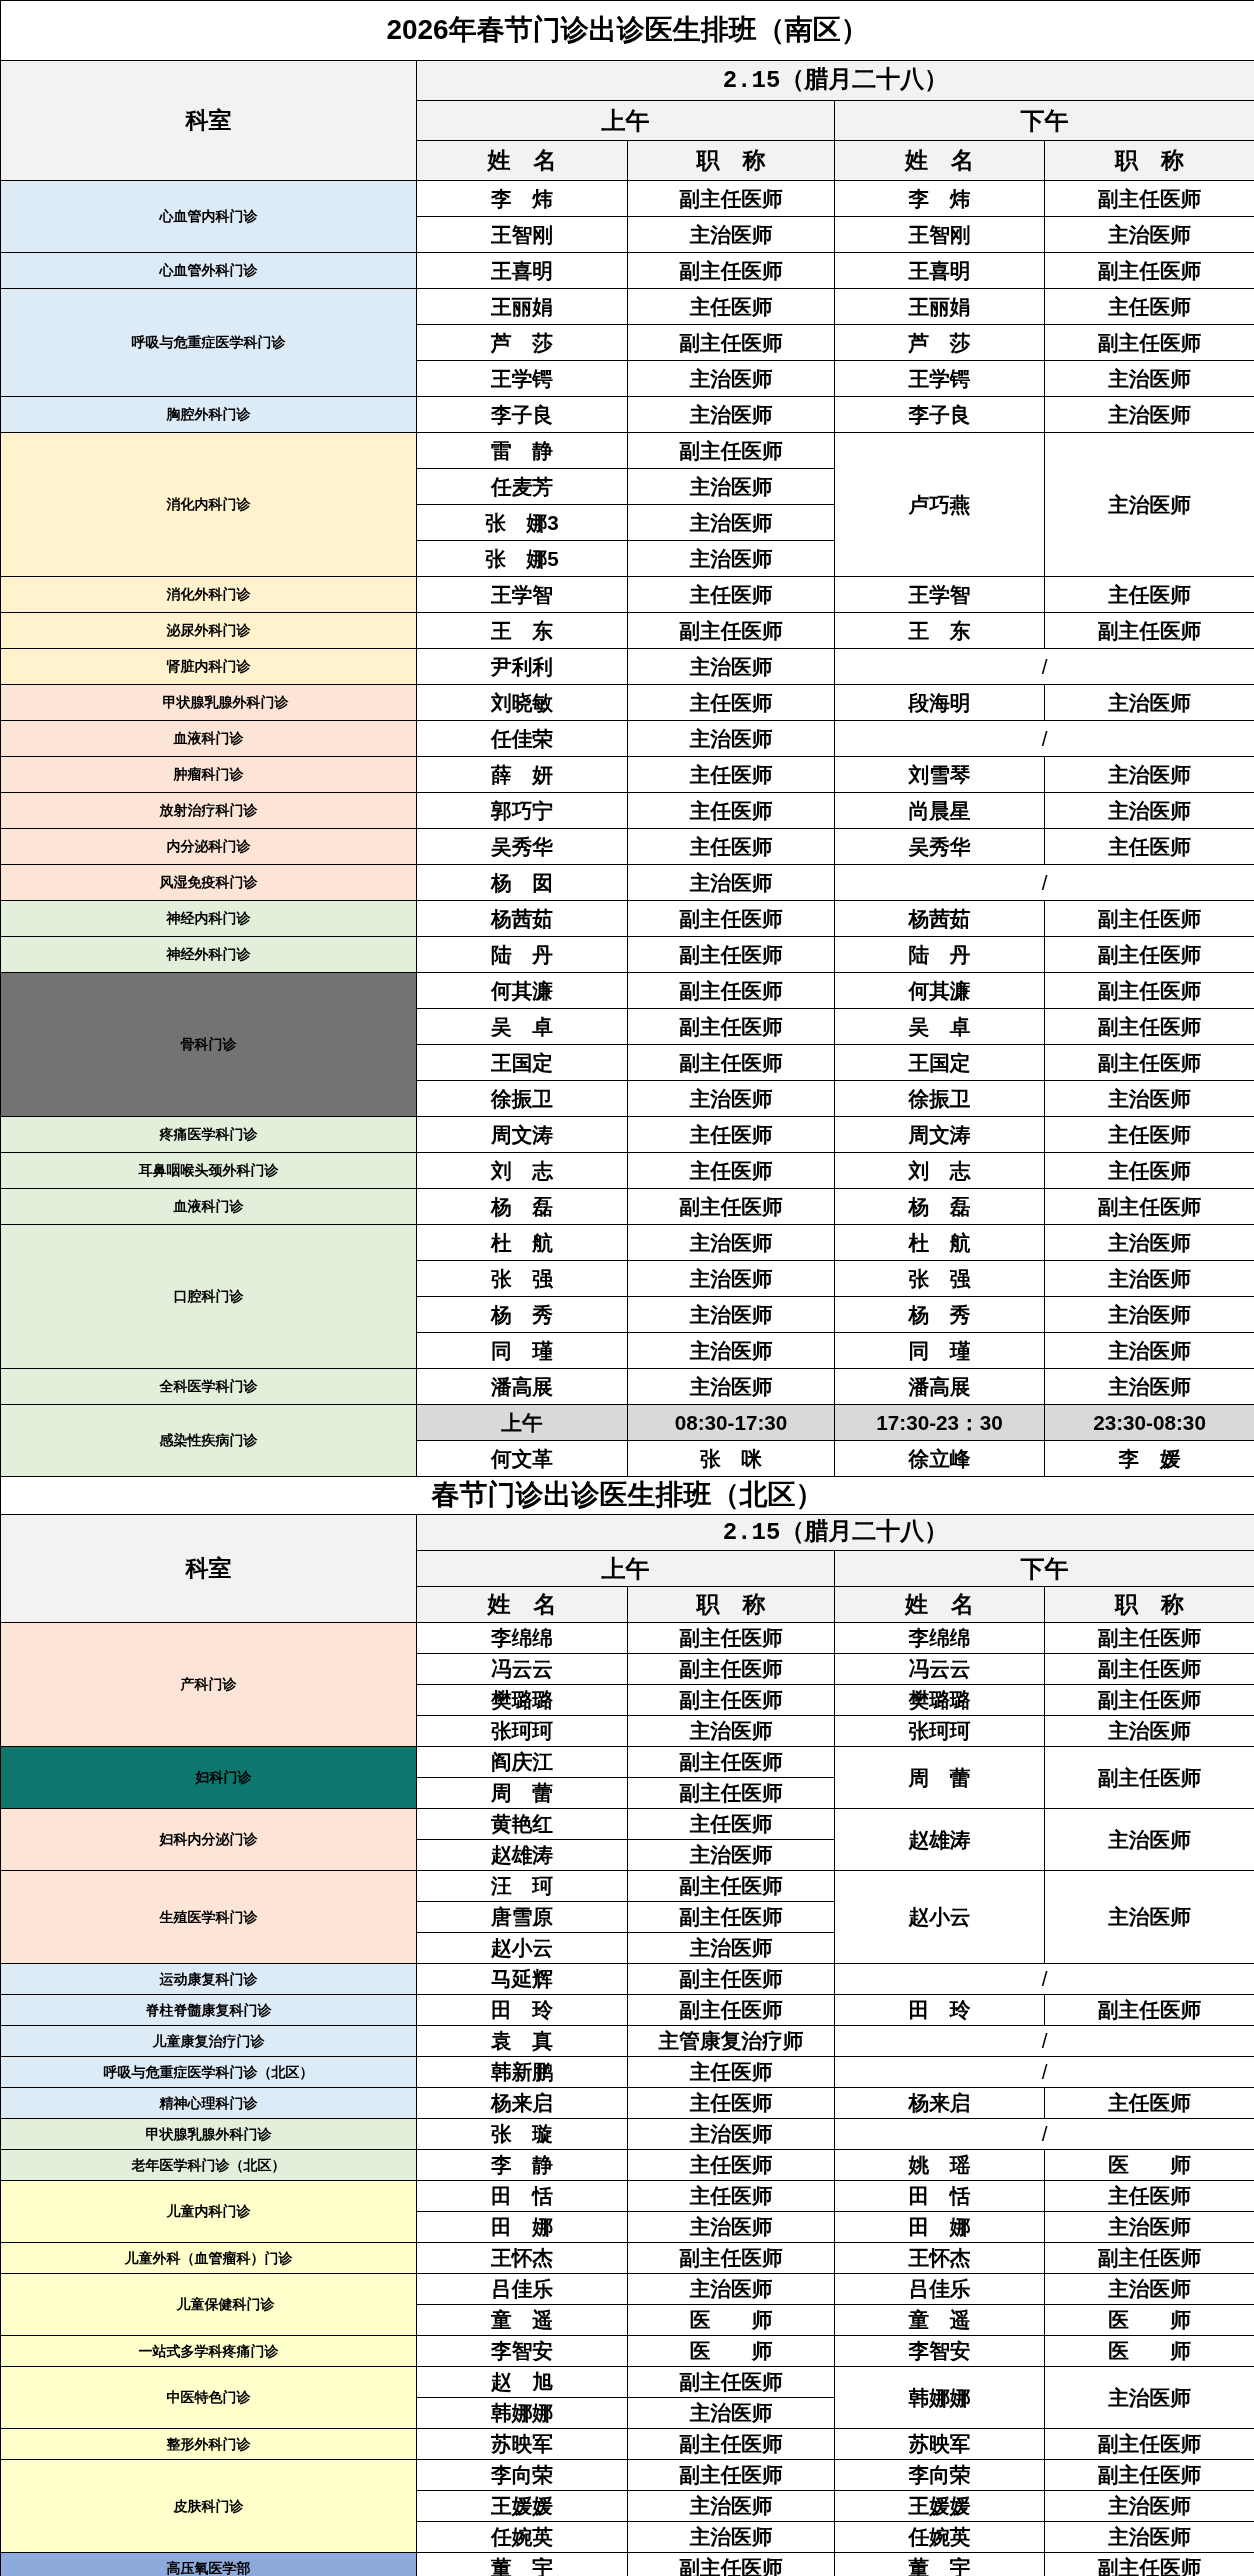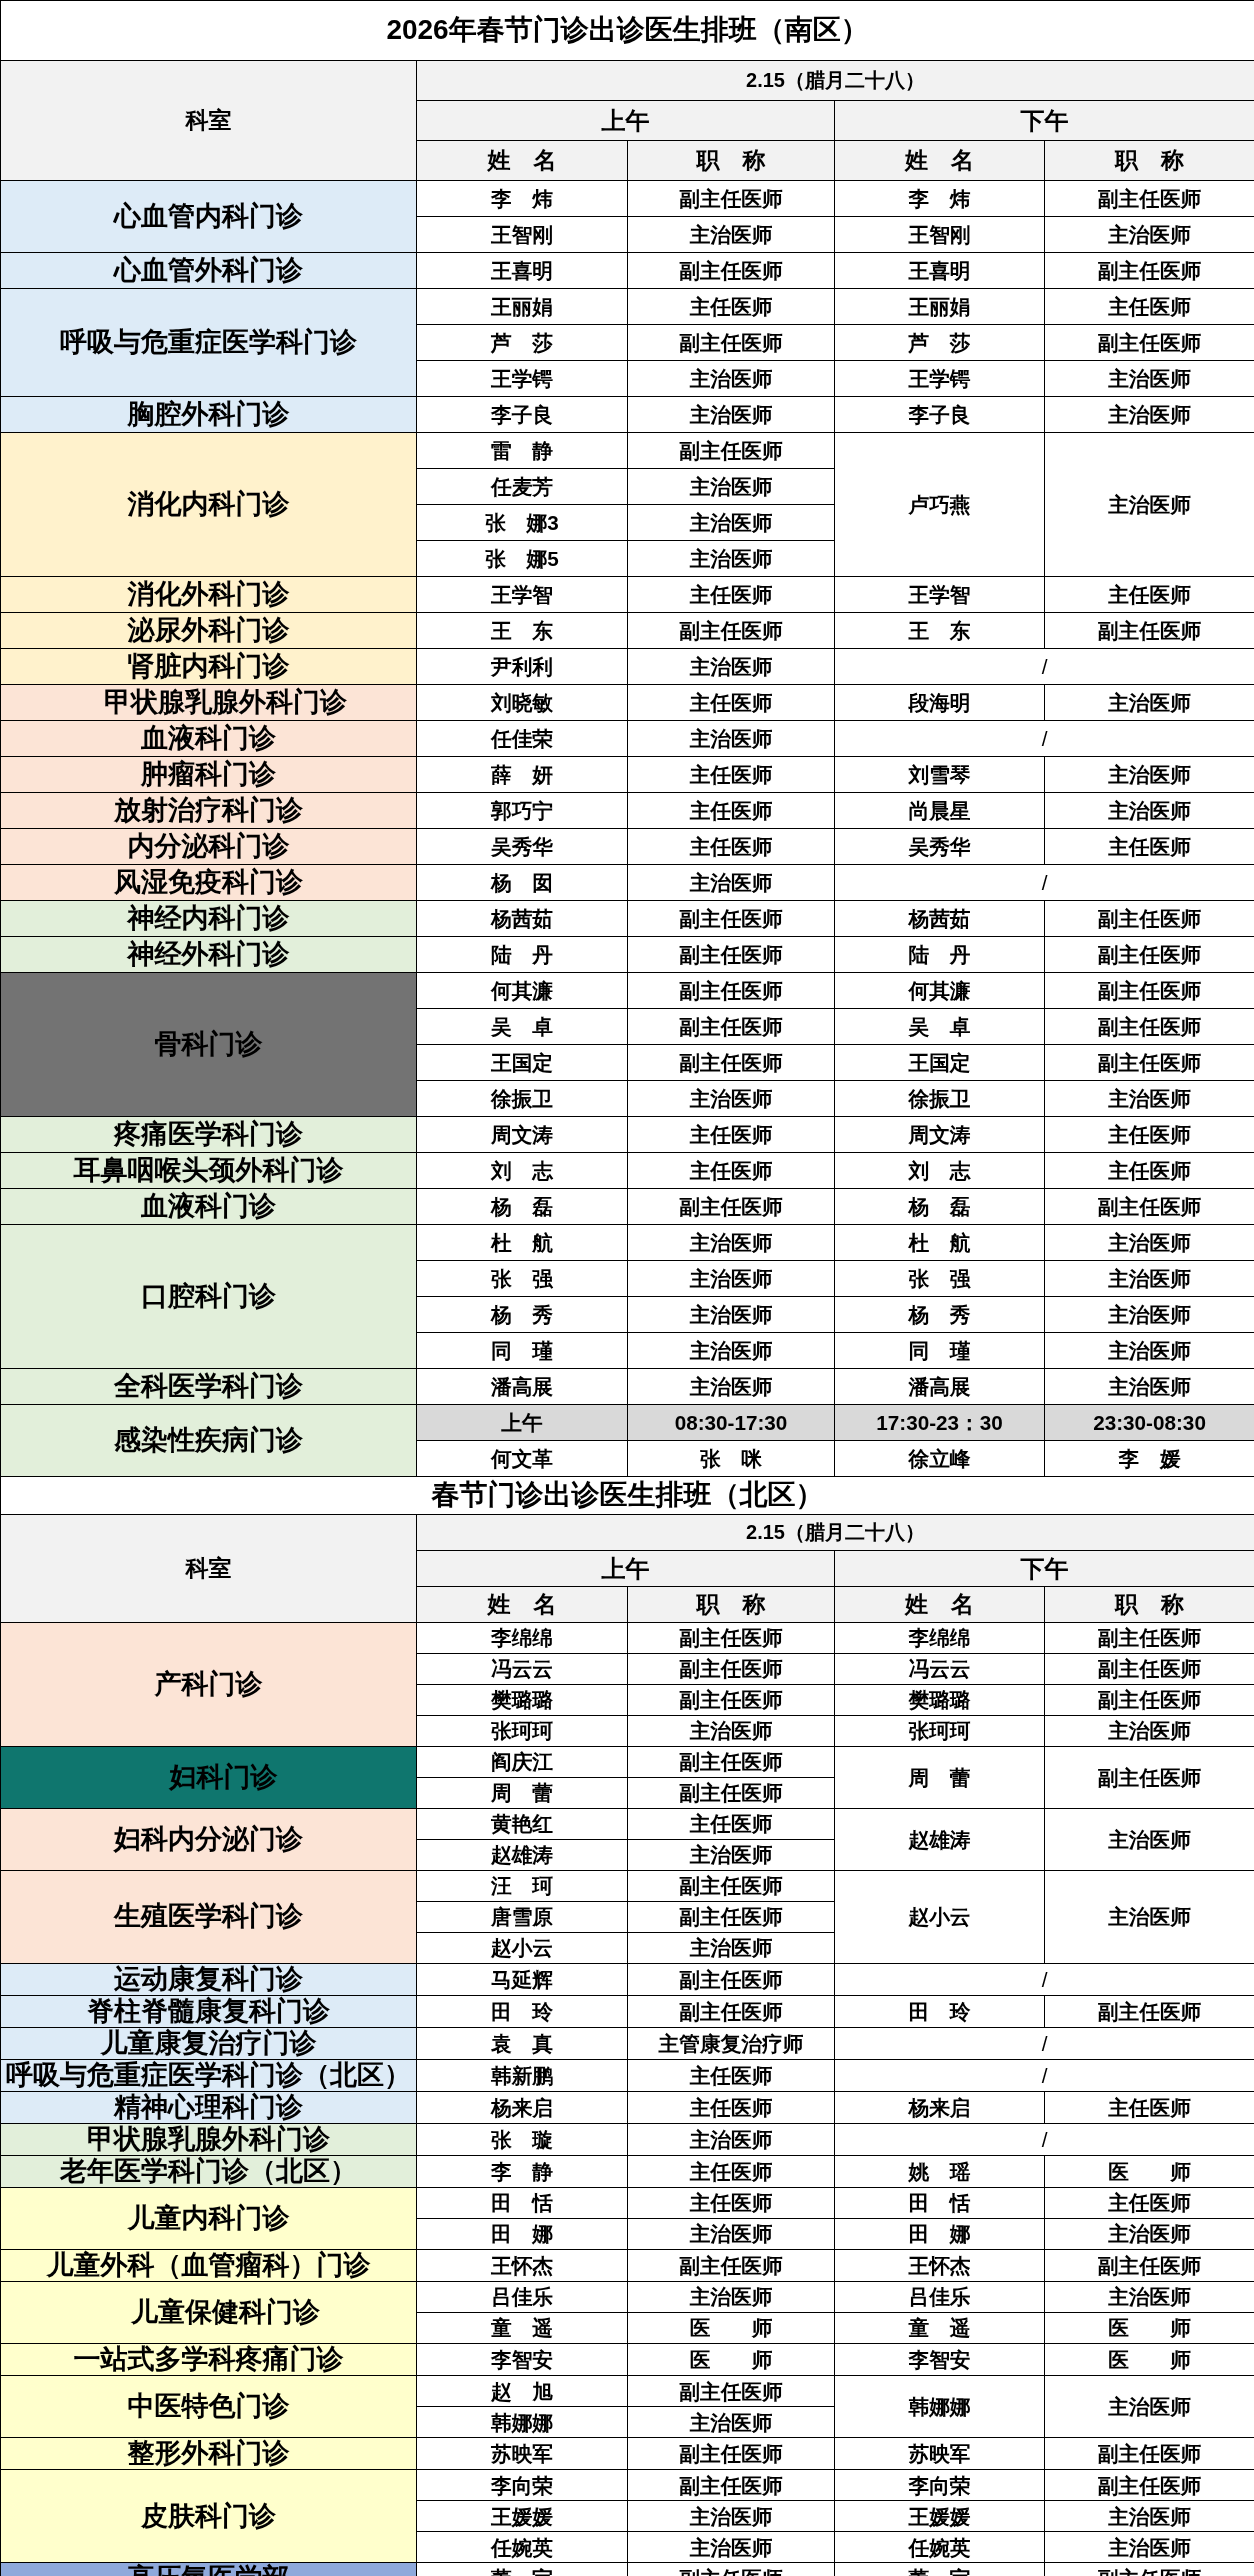--- a/index.html
+++ b/index.html
@@ -2,24 +2,24 @@
 <html style="font-size:8.3px"><head>
 <meta charset="utf-8">
 <style>
   html,body{margin:0;padding:0;background:#ffffff;}
   body{width:1254px;font-family:"Liberation Sans","DejaVu Sans",sans-serif;}
   table{border-collapse:collapse;table-layout:fixed;width:1254px;border:1.6px solid #000;}
   td{border:1px solid #000;text-align:center;vertical-align:middle;
      font-weight:700;font-size:20.7px;color:#000;overflow:hidden;line-height:1.15;
      padding:0 2.1px;box-sizing:border-box;}
   td.title-cell{font-size:28px;}
-  td.date-cell{font-size:20px;}
+  td.date-cell{font-size:24px;font-family:Liberation Mono, monospace;}
   td.ampm-cell{font-size:24px;}
   td.colhead-cell{font-size:23px;}
-  td.dept-cell{font-size:27px;}
+  td.dept-cell{font-size:14px;}
   td.slash-cell{font-weight:400;font-size:20.7px;}
   tr.r-title-s{height:60px;}
   tr.r-title-n{height:38px;}
   tr.r-hdr-s{height:40px;}
   tr.r-hdr-n{height:36px;}
   tr.r-data-s{height:36px;}
   tr.r-data-n{height:31px;}
 </style>
 </head>
 <body>

